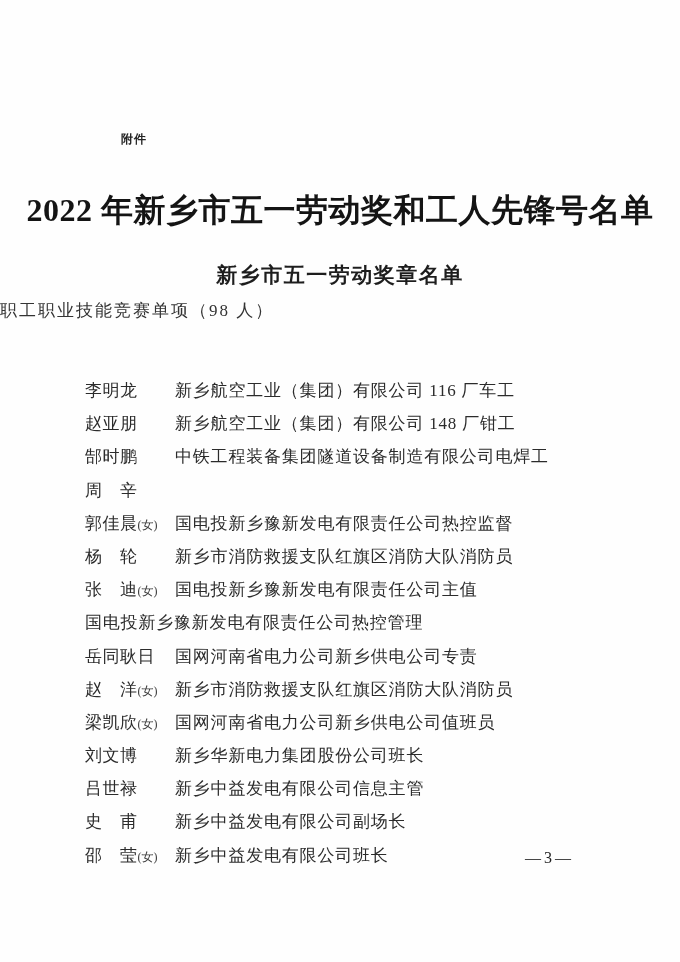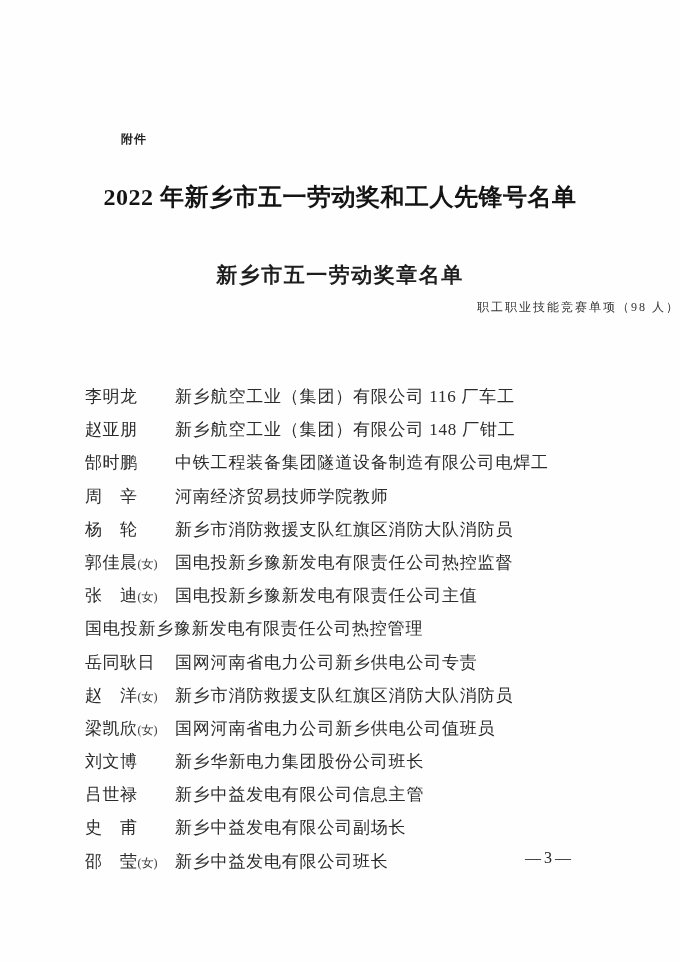--- a/index.html
+++ b/index.html
@@ -23,25 +23,25 @@
     font-size: 12px;
     font-weight: 600;
     letter-spacing: 1px;
     color: #242424;
     font-family: "Liberation Sans", sans-serif;
     padding-left: 36px;
   }
   .doc-title {
     position: absolute;
     left: 0;
-    top: 181px;
+    top: 189px;
     width: 100%;
     margin: 0;
     text-align: center;
-    font-size: 24px;
+    font-size: 32px;
     font-weight: 700;
     letter-spacing: 0.5px;
     color: #141414;
     font-family: "Liberation Serif", serif;
   }
   .section-title {
     position: absolute;
     left: 0;
     top: 261px;
     width: 100%;
@@ -50,22 +50,22 @@
     font-size: 21px;
     font-weight: 700;
     letter-spacing: 1.5px;
     color: #1d1d1d;
   }
   .section-subtitle {
     position: absolute;
     left: 0;
     top: 299px;
     width: 100%;
-    text-align: right;
-    font-size: 12px;
+    text-align: left;
+    font-size: 17px;
     letter-spacing: 2px;
     color: #333333;
   }
   .awardee-list {
     position: absolute;
     left: 85px;
     top: 374px;
     right: 36px;
   }
   .row {
@@ -86,21 +86,20 @@
     font-size: 12px;
     letter-spacing: 0;
     color: #3a3a3a;
   }
   .desc {
     flex: 1;
     font-size: 17px;
     letter-spacing: 0.8px;
     color: #2b2b2b;
     overflow: hidden;
-    margin-top: 6px;
   }
   .page-number {
     position: absolute;
     top: 849px;
     left: 522px;
     font-size: 16px;
     color: #1f1f1f;
     letter-spacing: 0;
   }
   .page-number .dash { margin: 0 3px; }
@@ -126,29 +125,28 @@
       <div class="row">
       <div class="name-cell"><span>赵亚朋</span><span class="gender"></span></div>
       <div class="desc">新乡航空工业（集团）有限公司 148 厂钳工</div>
     </div>
       <div class="row">
       <div class="name-cell"><span>郜时鹏</span><span class="gender"></span></div>
       <div class="desc">中铁工程装备集团隧道设备制造有限公司电焊工</div>
     </div>
       <div class="row">
       <div class="name-cell"><span>周　辛</span><span class="gender"></span></div>
-      <div class="desc">河南经济贸易技师学院教师</div>
+    </div>
+      <div class="row">
+      <div class="name-cell"><span>郭佳晨</span><span class="gender">(女)</span></div>
+      <div class="desc">国电投新乡豫新发电有限责任公司热控监督</div>
     </div>
       <div class="row">
       <div class="name-cell"><span>杨　轮</span><span class="gender"></span></div>
       <div class="desc">新乡市消防救援支队红旗区消防大队消防员</div>
-    </div>
-      <div class="row">
-      <div class="name-cell"><span>郭佳晨</span><span class="gender">(女)</span></div>
-      <div class="desc">国电投新乡豫新发电有限责任公司热控监督</div>
     </div>
       <div class="row">
       <div class="name-cell"><span>张　迪</span><span class="gender">(女)</span></div>
       <div class="desc">国电投新乡豫新发电有限责任公司主值</div>
     </div>
       <div class="row">
       <div class="desc">国电投新乡豫新发电有限责任公司热控管理</div>
     </div>
       <div class="row">
       <div class="name-cell"><span>岳同耿日</span><span class="gender"></span></div>

